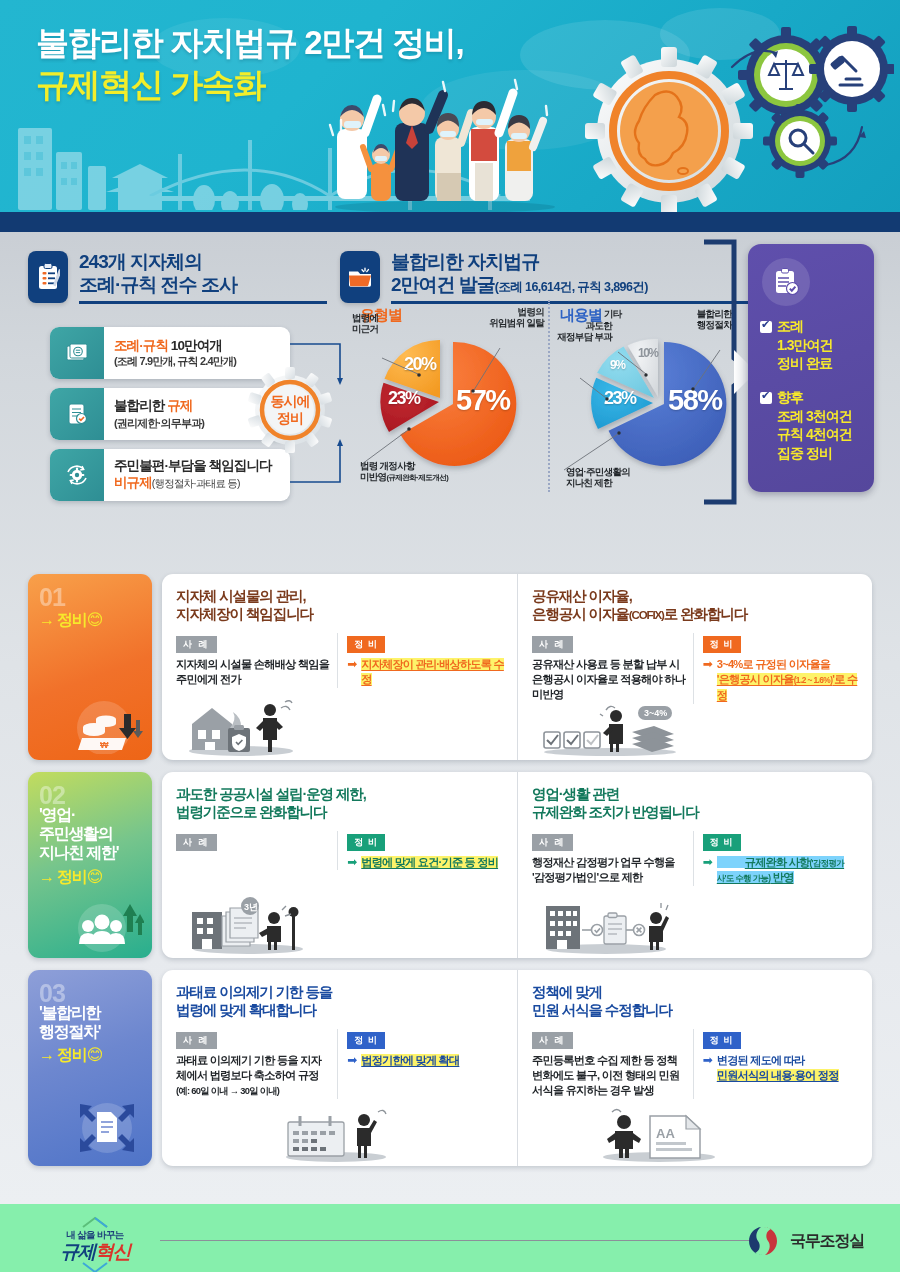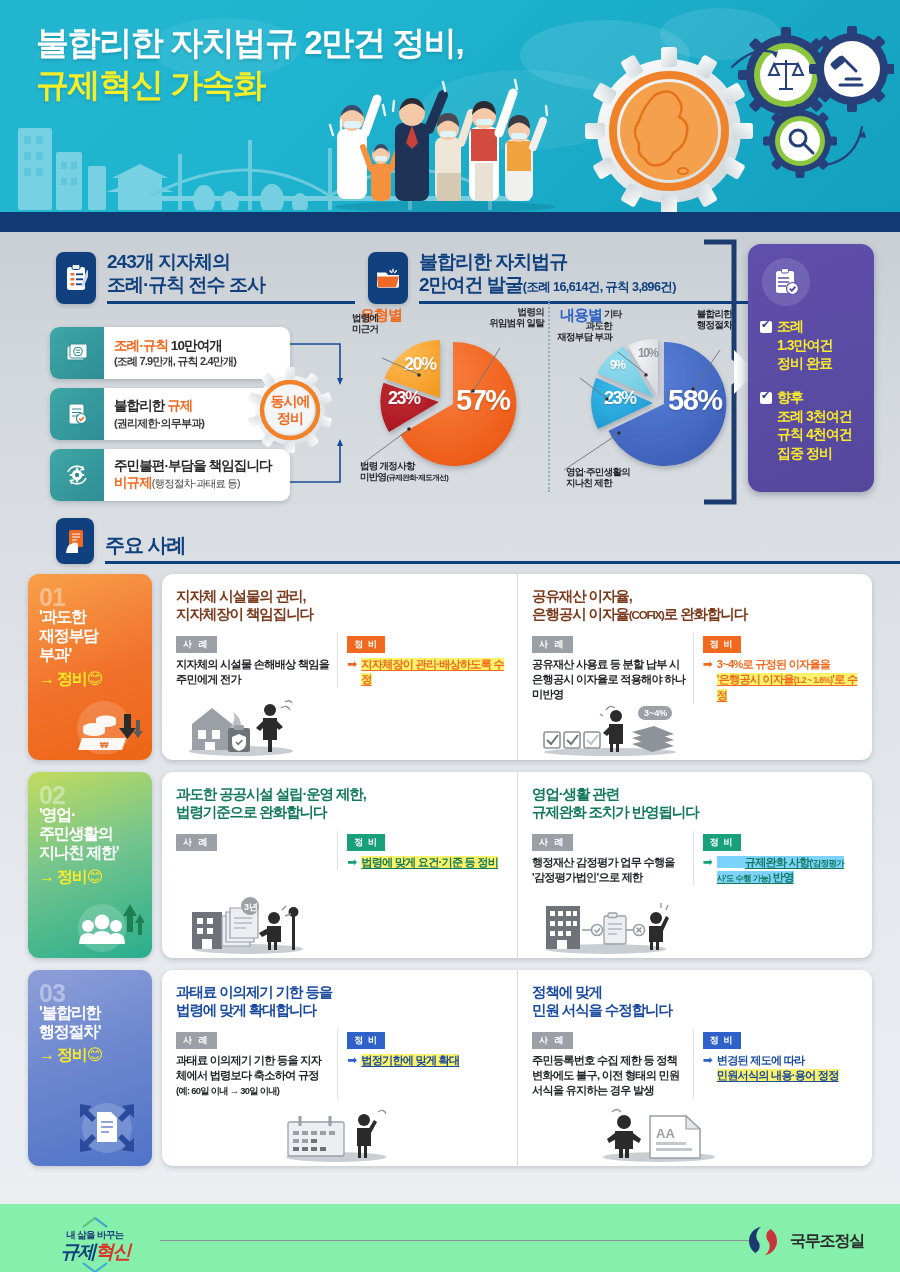--- a/index.html
+++ b/index.html
@@ -49,21 +49,21 @@
     position: relative;
     width: 900px; height: 982px;
     background: linear-gradient(180deg,#c9ced4 0%, #d2d7dc 14%, #dfe3e7 45%, #e7eaee 75%, #eceff2 100%);
     padding: 0;
   }
   .sheet::before{
     content:""; position:absolute; left:0; top:0; width:900px; height:10px; background:#123a72;
   }
 
   
-  .sec-head { position:absolute; display:flex; align-items:flex-end;margin-left:28px; }
+  .sec-head { position:absolute; display:flex; align-items:center; }
   .sec-icon {
     width:40px; height:52px; border-radius:8px; background:#10407e;
     display:flex; align-items:center; justify-content:center; flex:0 0 auto;
     box-shadow: 0 2px 4px rgba(0,0,0,.16);
   }
   .sec-text { margin-left:11px; }
   .sec-title {
     font-size:19px; font-weight:900; color:#10407e; letter-spacing:-1px; line-height:1.22;
     white-space:nowrap;
   }
@@ -710,44 +710,24 @@
       <div class="sum-head">
         <span class="sum-check"></span>
         <span>향후</span>
       </div>
       <div class="sum-line">조례 3천여건</div>
       <div class="sum-line">규칙 4천여건</div>
       <div class="sum-line">집중 정비</div>
     </div>
   </div>
 
-  <div class="sec-head" style="left:28px; top:296px; width:860px;">
-    <div class="sec-icon" style="height:46px; width:38px;">
-      <svg width="24" height="26" viewBox="0 0 24 26">
-        <rect x="6" y="2" width="14" height="17" rx="1.6" fill="#ef6a26"></rect>
-        <g stroke="#fff" stroke-width="1.2">
-            <path d="M9 6h8M9 9h8M9 12h5"></path>
-          </g>
-        <path d="M3 25 q1 -9 6 -9 q1 -3 3 -1 q3 -1 3 2 v8z" fill="#fff"></path>
-      </svg>
-    </div>
-    <div class="sec-text" style="width:830px;">
-      <div class="sec-title" style="font-size:20px;">주요 사례</div>
-      <div class="sec-rule" style="width:820px; margin-top:4px;"></div>
-    </div>
-  </div>
 
   <div class="caserow" style="left:28px; top:352px; width:844px; height:186px;">
     <div class="casebadge" style="background:linear-gradient(160deg,#f8a04a 0%, #f1712a 55%, #ee6516 100%);">
       <div class="badge-num">01</div>
-      <div class="badge-title">
-        <span>'과도한</span><br>
-        <span>재정부담</span><br>
-        <span>부과'</span>
-      </div>
       <div class="badge-arrow">
         <span>→ 정비</span><span>😊</span>
       </div>
       <svg class="badge-art" viewBox="0 0 74 60">
         <circle cx="34" cy="34" r="27" fill="rgba(255,255,255,.16)"></circle>
         <g fill="#fff" opacity=".95">
           <ellipse cx="24" cy="33" rx="11" ry="4"></ellipse>
             <rect x="13" y="33" width="22" height="5"></rect>
             <ellipse cx="24" cy="38" rx="11" ry="4"></ellipse>
           <ellipse cx="36" cy="25" rx="10" ry="3.6"></ellipse>

